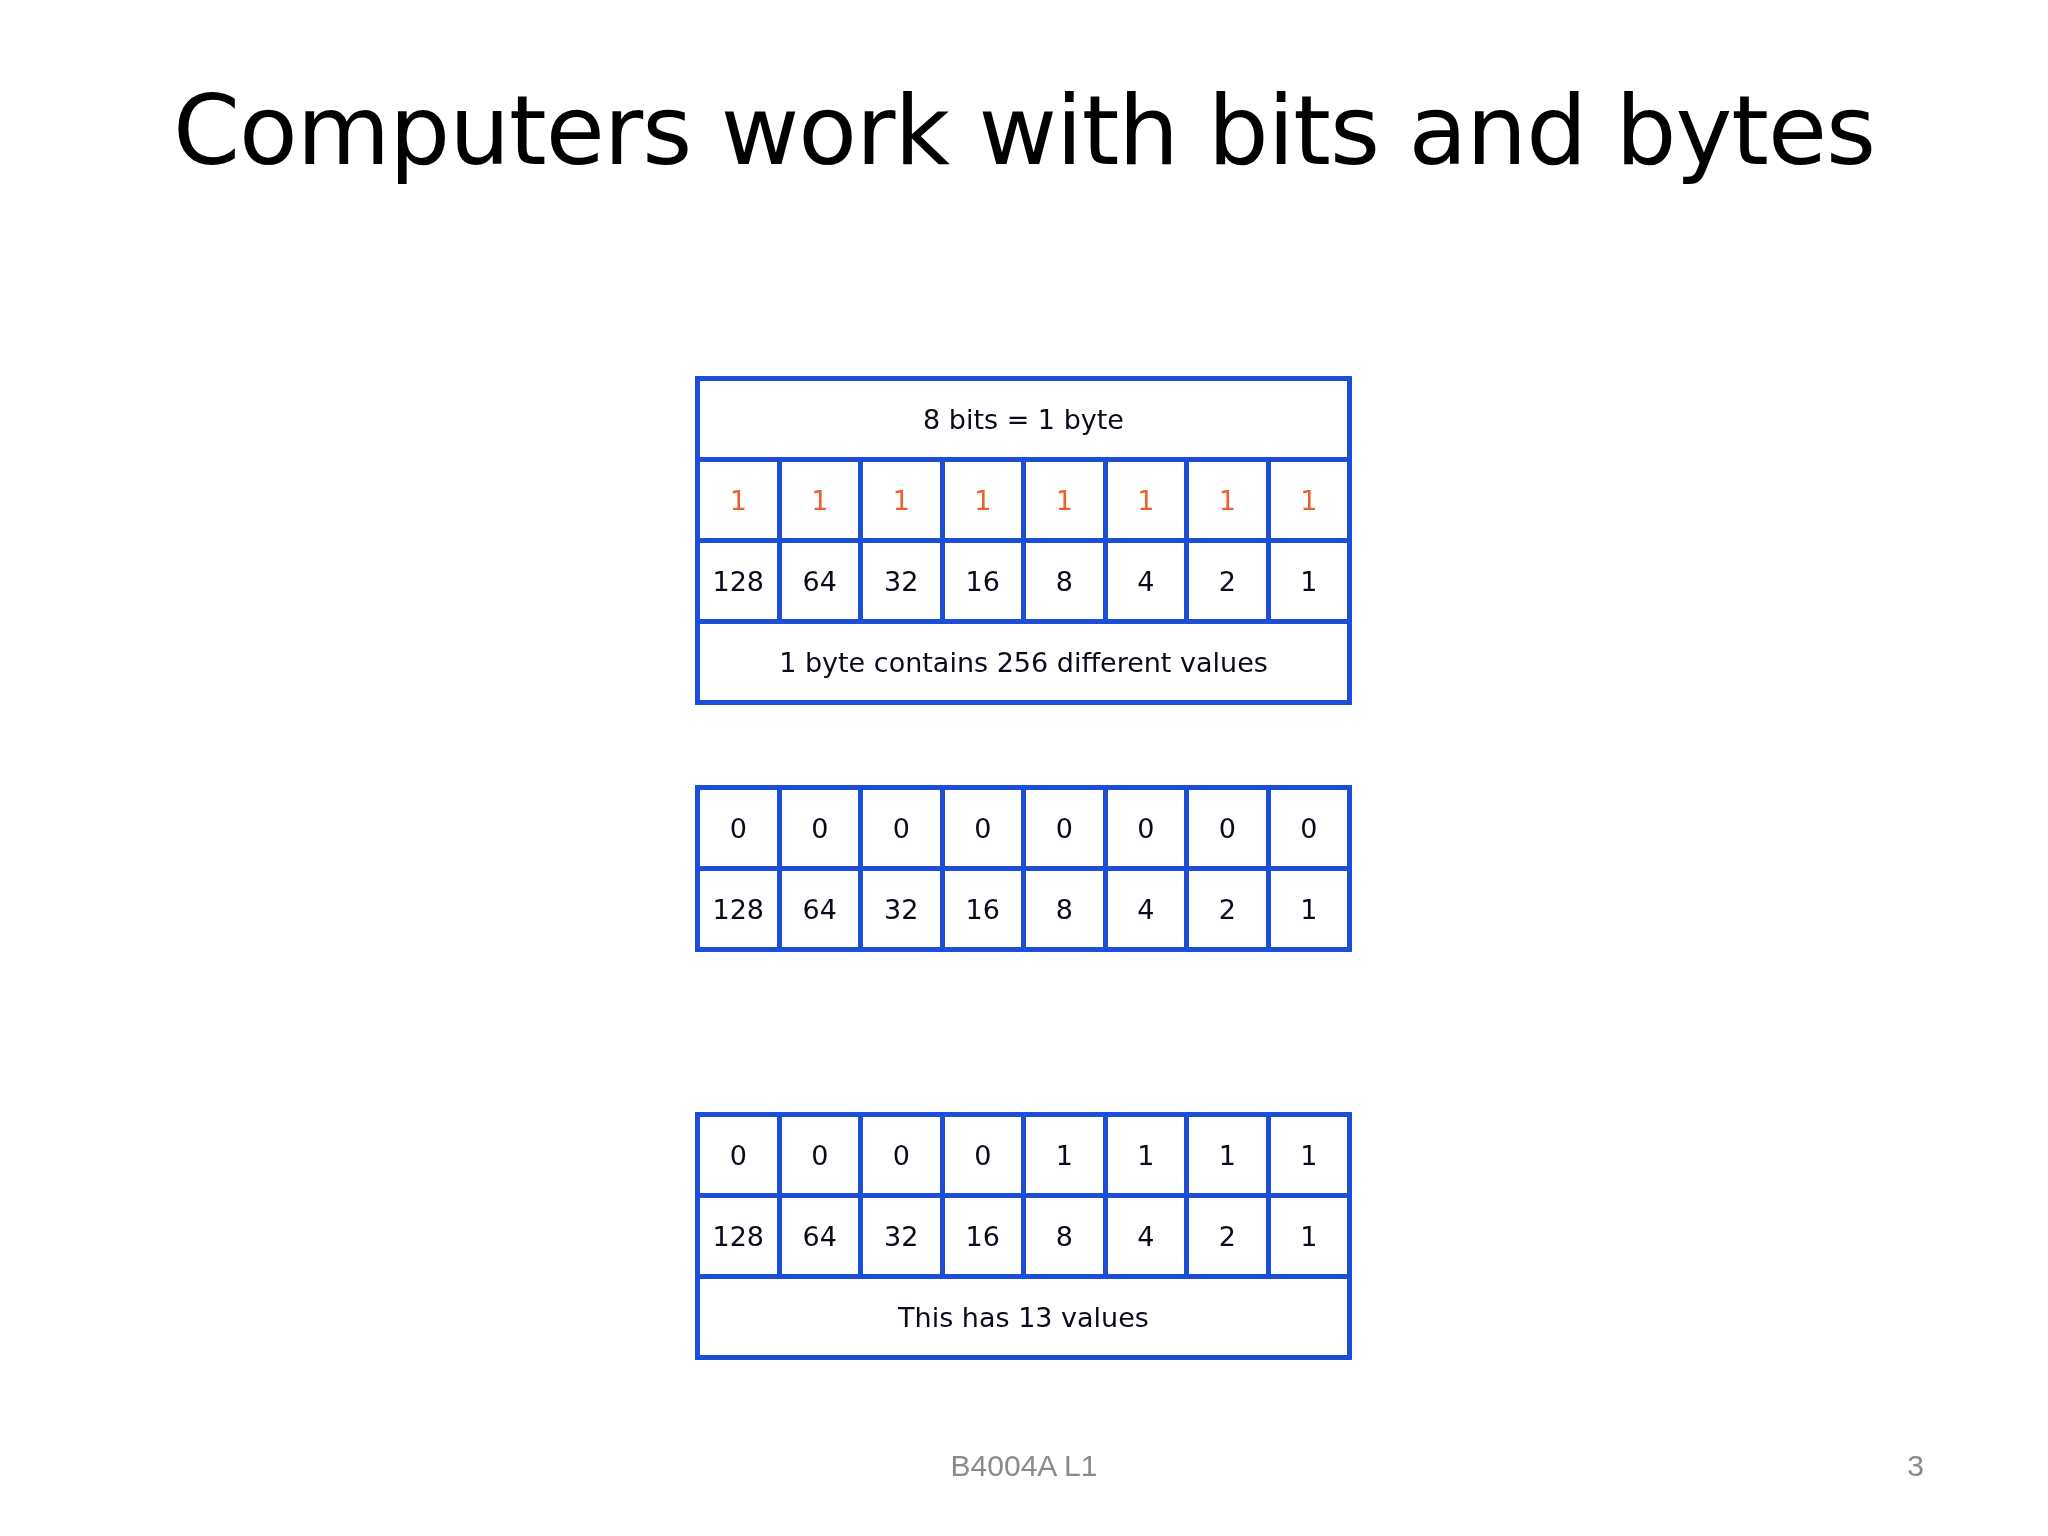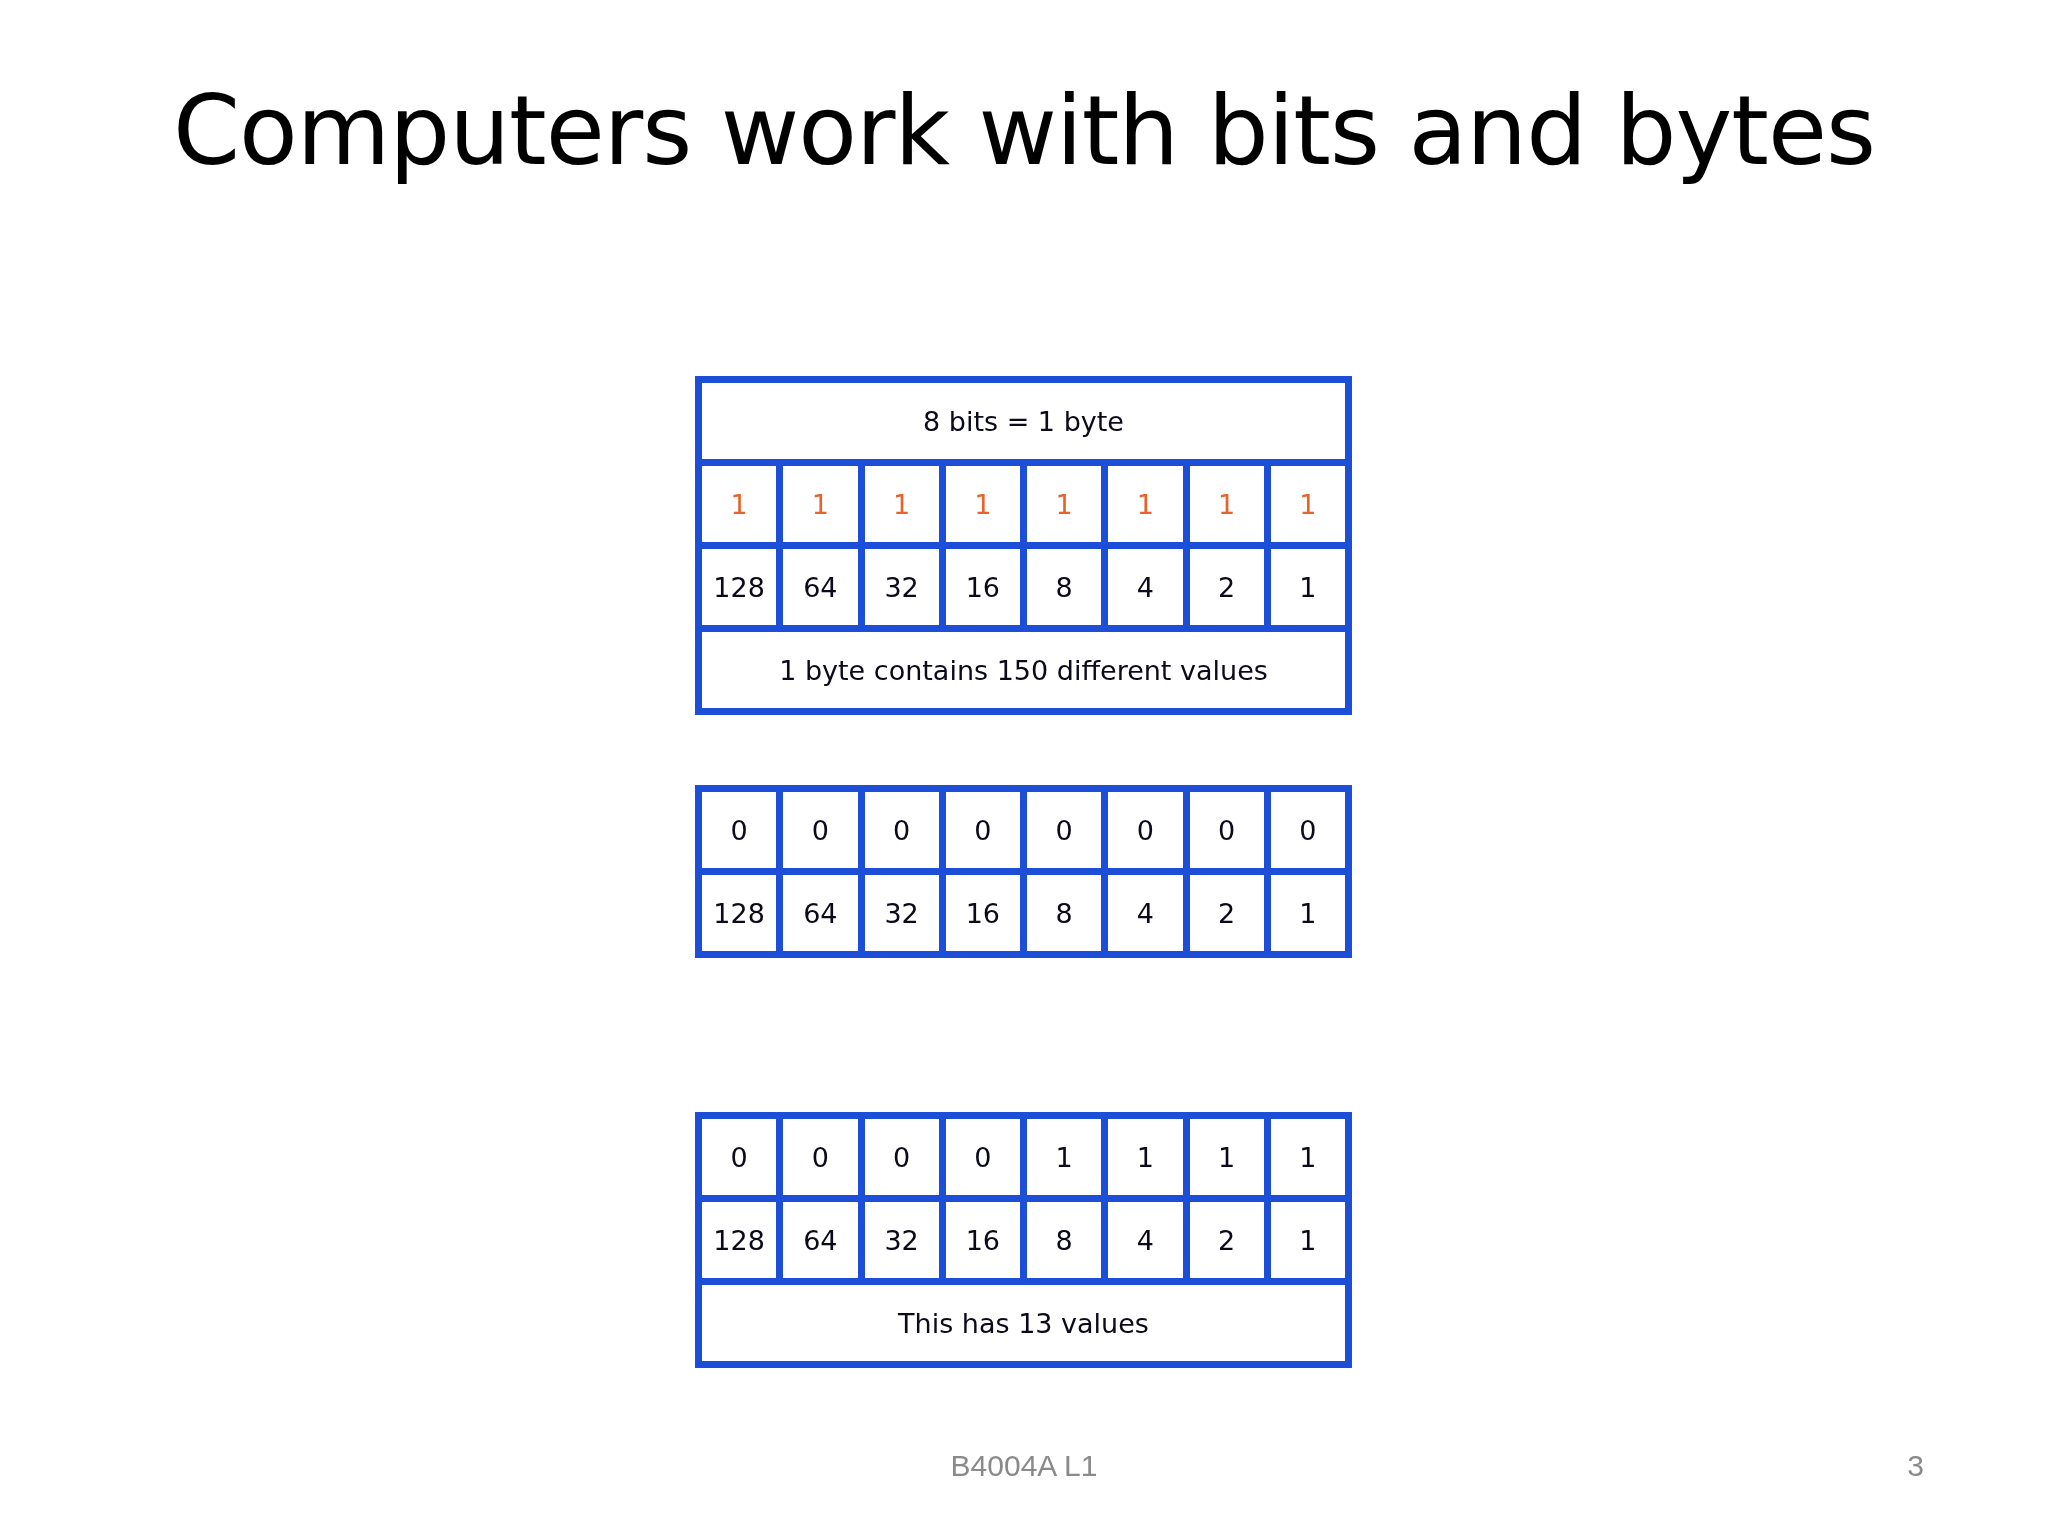--- a/index.html
+++ b/index.html
@@ -37,21 +37,21 @@
 
     .byte-table {
       position: absolute;
       left: 695px;
       width: 657px;
       border-collapse: collapse;
       table-layout: fixed;
       background: #ffffff;
     }
     .byte-table td {
-      border: 7px solid #1d4ed8;
+      border: 5px solid #1d4ed8;
       height: 76px;
       padding: 0;
       text-align: center;
       vertical-align: middle;
       font-family: "DejaVu Sans", "Liberation Sans", sans-serif;
       font-size: 27px;
       color: #0a0a1a;
     }
     .byte-table td.bit-on-highlight { color: #e8622a; }
     .byte-table td.caption { font-size: 27px; }
@@ -107,21 +107,21 @@
       <td>128</td>
       <td>64</td>
       <td>32</td>
       <td>16</td>
       <td>8</td>
       <td>4</td>
       <td>2</td>
       <td>1</td>
     </tr>
     <tr>
-      <td colspan="8" class="caption">1 byte contains 150 different values</td>
+      <td colspan="8" class="caption">1 byte contains 256 different values</td>
     </tr>
   </tbody>
     </table>
 
   <table class="byte-table" id="table-2">
     <tbody>
         <tr>
       <td>0</td>
       <td>0</td>
       <td>0</td>

